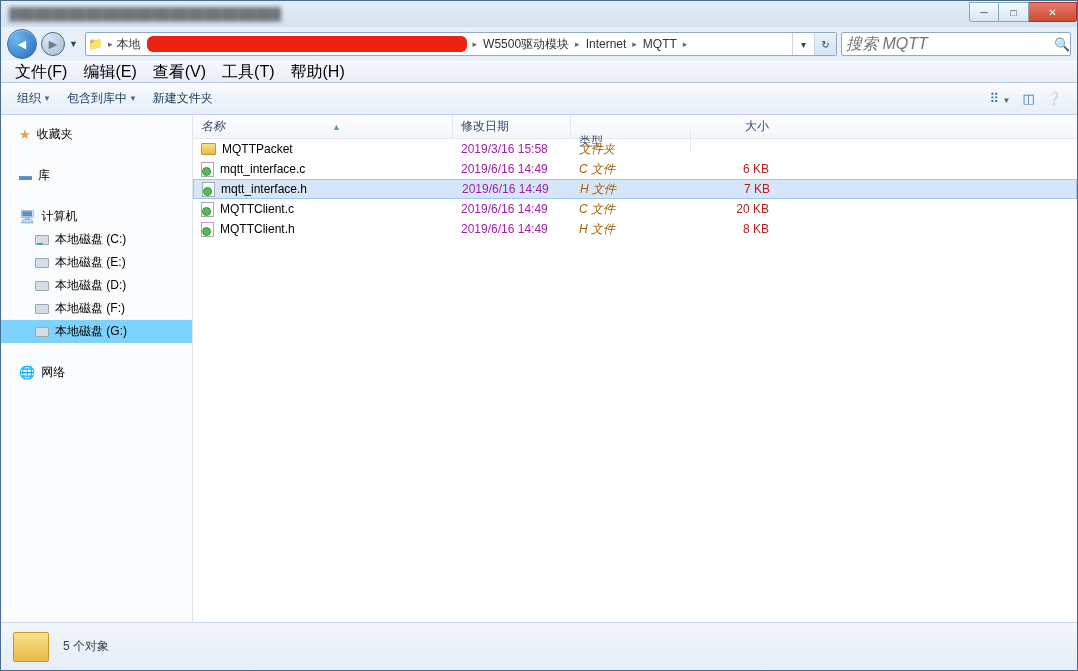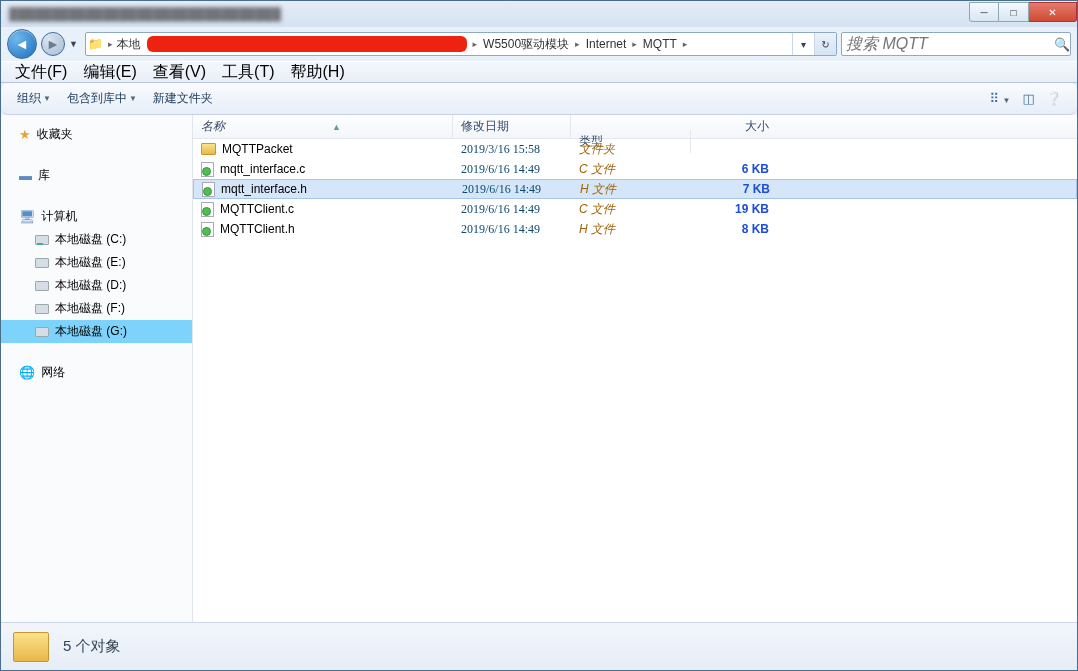--- a/index.html
+++ b/index.html
@@ -60,21 +60,21 @@
   height:22px; display:flex; align-items:center; gap:0;
   background: linear-gradient(#f4f8fd,#e8eef7);
   border-top:1px solid #fff; border-bottom:1px solid #b5c6db;
   padding:0 6px; font-size:16px;
 }
 .menu-item { padding:2px 8px; cursor:default;}
 
 .toolbar {
   height:32px; display:flex; align-items:center;
   background: linear-gradient(#f9fbfe,#e7eef8);
-  border-bottom:1px solid #c5d3e4; padding:0 8px; font-size:12px;border-radius:8px;
+  border-bottom:1px solid #c5d3e4; padding:0 8px; font-size:12px;
 }
 .tb-btn { padding:4px 8px; display:flex; align-items:center; gap:2px; cursor:default; color:#1a3a5a;}
 .tb-drop { font-size:8px; color:#567;}
 .tb-spacer { flex:1;}
 .tb-icon { padding:4px 6px; color:#3a6da3; font-size:13px; cursor:default;}
 
 .body { flex:1; display:flex; background:#fff; overflow:hidden;}
 .sidebar {
   width:192px; background:#fafbfc;
   border-right:1px solid #e0e5ec;
@@ -98,32 +98,32 @@
 .col-name { width:260px; gap:4px;font-style:italic;}
 .col-date { width:118px;align-items:center;}
 .col-type { width:120px;margin-top:29px;}
 .col-size { width:86px; justify-content:flex-end; border-right:none;}
 .sort-arrow { color:#5a7; font-size:9px;}
 .file-rows { flex:1; overflow-y:auto; font-size:12px;}
 .file-row { height:20px; display:flex; align-items:center; padding:0; cursor:default;}
 .file-row.sel { background:#d6e6f9; border:1px solid #a6c5ea;}
 .cell { padding:0 8px;}
 .cell-name { width:260px; display:flex; align-items:center; gap:6px;}
-.cell-date { width:118px; color:#0c4a6e;font-family:Liberation Serif, serif;}
+.cell-date { width:118px; color:#a21caf;}
 .cell-type { width:120px; color:#a16207;font-style:italic;}
-.cell-size { width:86px; text-align:right; color:#1d4ed8;font-weight:bold;}
+.cell-size { width:86px; text-align:right; color:#b91c1c;}
 .folder-ico { background:linear-gradient(#fae28a,#e8b84a); border:1px solid #c89530; border-radius:1px; width:15px; height:12px;}
 .cfile-ico,.hfile-ico { width:13px; height:15px; background:#fff; border:1px solid #aab; position:relative;}
 .cfile-ico::after,.hfile-ico::after{content:"";position:absolute;bottom:0;left:0;width:7px;height:7px;background:#5b5;border-radius:50%;border:1px solid #393;}
 
 .status-bar {
   height:48px; border-top:1px solid #cbd7e6;
   background:linear-gradient(#f2f6fc,#e6edf6);
   display:flex; align-items:center; gap:14px; padding:0 12px;
-  font-size:15px; color:#345;
+  font-size:12px; color:#345;
 }
 .big-folder { width:36px; height:30px; background:linear-gradient(#fae28a,#e8b84a); border:1px solid #c89530; border-radius:2px;}
 </style>
 </head>
 <body>
 
 <div class="window">
 
   <div class="title-bar">
     <span class="title-text">████████████████████████████████</span>
@@ -287,21 +287,21 @@
             <div class="cell cell-type">H 文件</div>
             <div class="cell cell-size">7 KB</div>
           </div>
           <div class="file-row">
             <div class="cell cell-name">
               <span class="cfile-ico"></span>
               <span>MQTTClient.c</span>
             </div>
             <div class="cell cell-date">2019/6/16 14:49</div>
             <div class="cell cell-type">C 文件</div>
-            <div class="cell cell-size">19 KB</div>
+            <div class="cell cell-size">20 KB</div>
           </div>
           <div class="file-row">
             <div class="cell cell-name">
               <span class="hfile-ico"></span>
               <span>MQTTClient.h</span>
             </div>
             <div class="cell cell-date">2019/6/16 14:49</div>
             <div class="cell cell-type">H 文件</div>
             <div class="cell cell-size">8 KB</div>
           </div>

